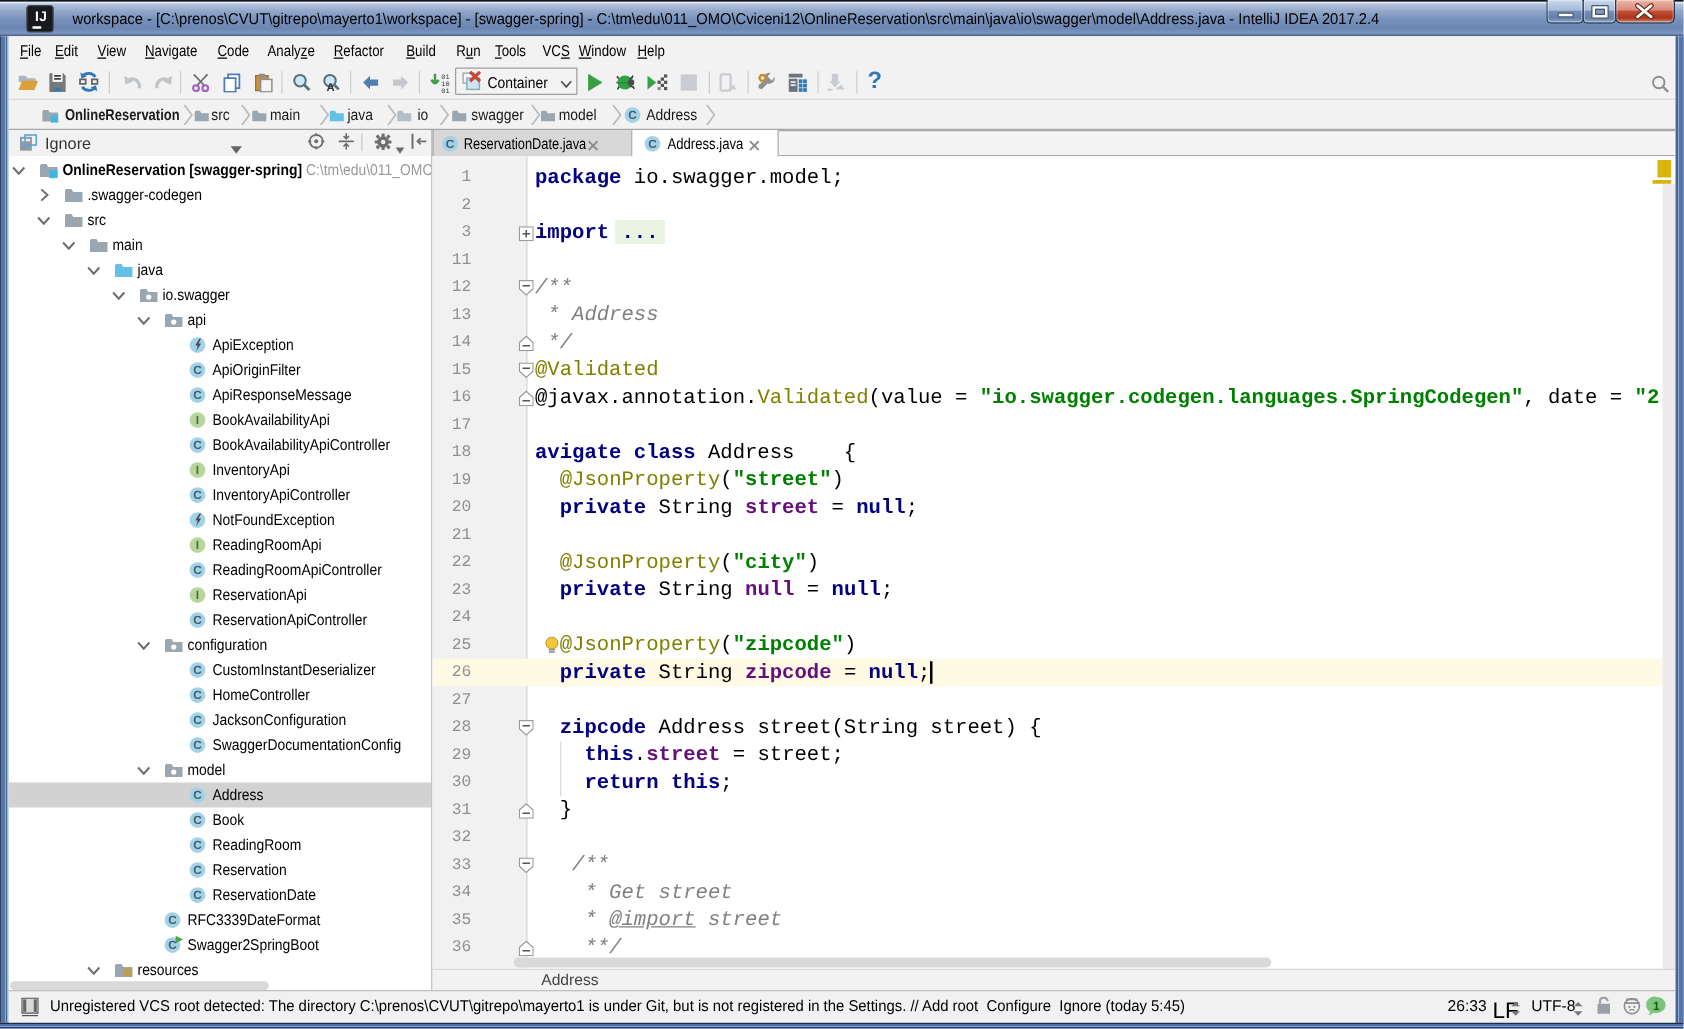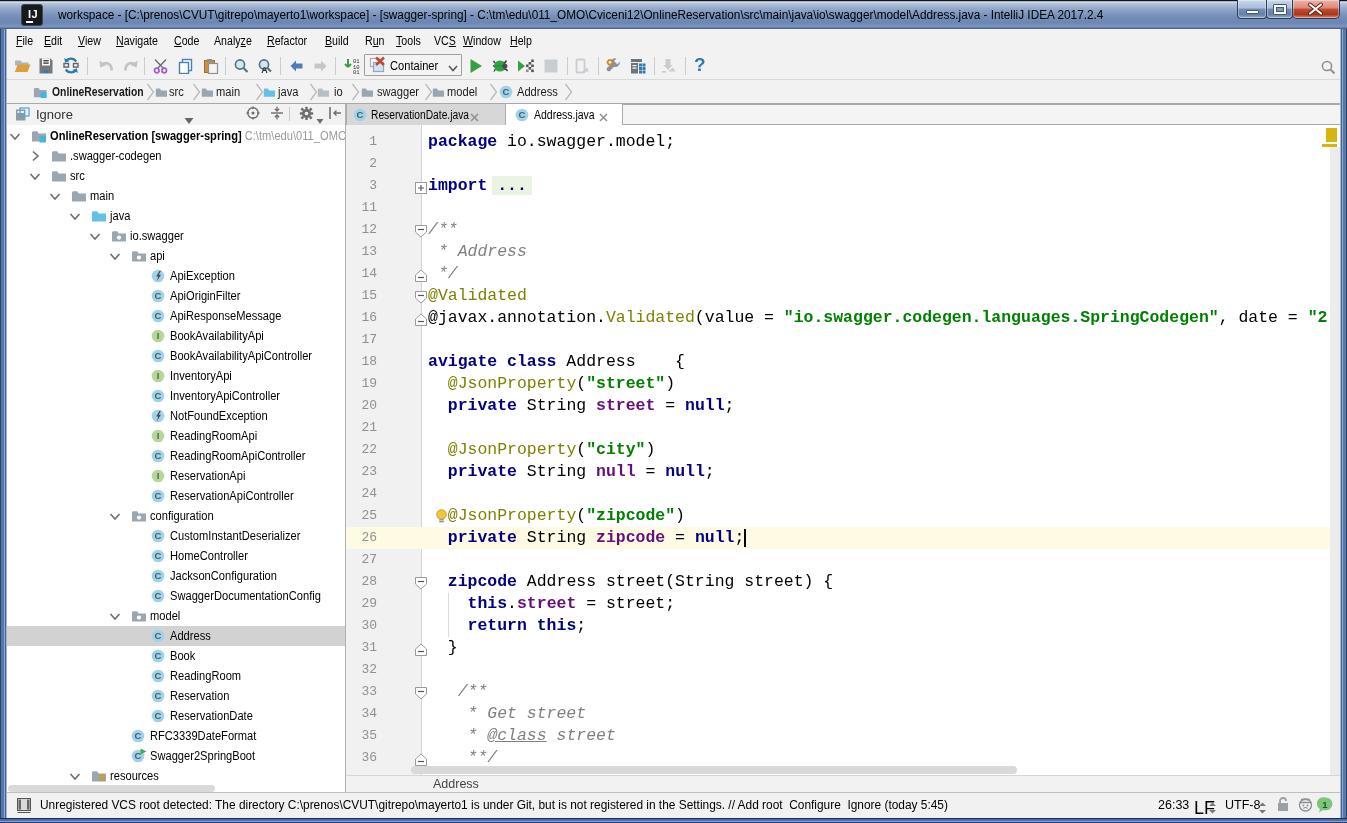--- a/index.html
+++ b/index.html
@@ -609,21 +609,21 @@
   <span class="an">@JsonProperty</span>(<span class="st">"zipcode"</span>)
   <span class="kw">private</span> String <span class="fl">zipcode</span> = <span class="kw">null</span>;
 
   <span class="kw">zipcode</span> Address street(String street) {
     <span class="kw">this</span>.<span class="fl">street</span> = street;
     <span class="kw">return this</span>;
   }
 
    <span class="cm">/**</span>
 <span class="cm">    * Get street</span>
-<span class="cm">    * <span style="text-decoration:underline">@class</span> street</span>
+<span class="cm">    * <span style="text-decoration:underline">@import</span> street</span>
 <span class="cm">    **/</span></div>
 <div class="abs" style="left:65px;top:641px;width:606px;height:8px;background:#d9d9d9;border-radius:4px"></div>
 </div>
 <div class="abs" style="left:1330px;top:147px;width:10px;height:643px;background:#ececec"></div>
 <div class="abs" style="left:1326px;top:128px;width:11px;height:14px;background:#d9b310"></div>
 <div class="abs" style="left:1322px;top:144px;width:15px;height:3px;background:#d9b310"></div>
 <div class="abs" style="left:346px;top:775px;width:994px;height:17px;background:#f2f2f2;border-top:1px solid #d6d6d6"></div>
 <div class="abs sans" style="left:433px;top:777px;font-size:12.5px;color:#444">Address</div>
 <div class="abs" style="left:7px;top:792px;width:1333px;height:26px;background:#f1f1f1;border-top:1px solid #bfbfbf"></div>
 <div class="abs" style="left:17px;top:798px"><svg width="14" height="15" viewBox="0 0 14 15" style="">

